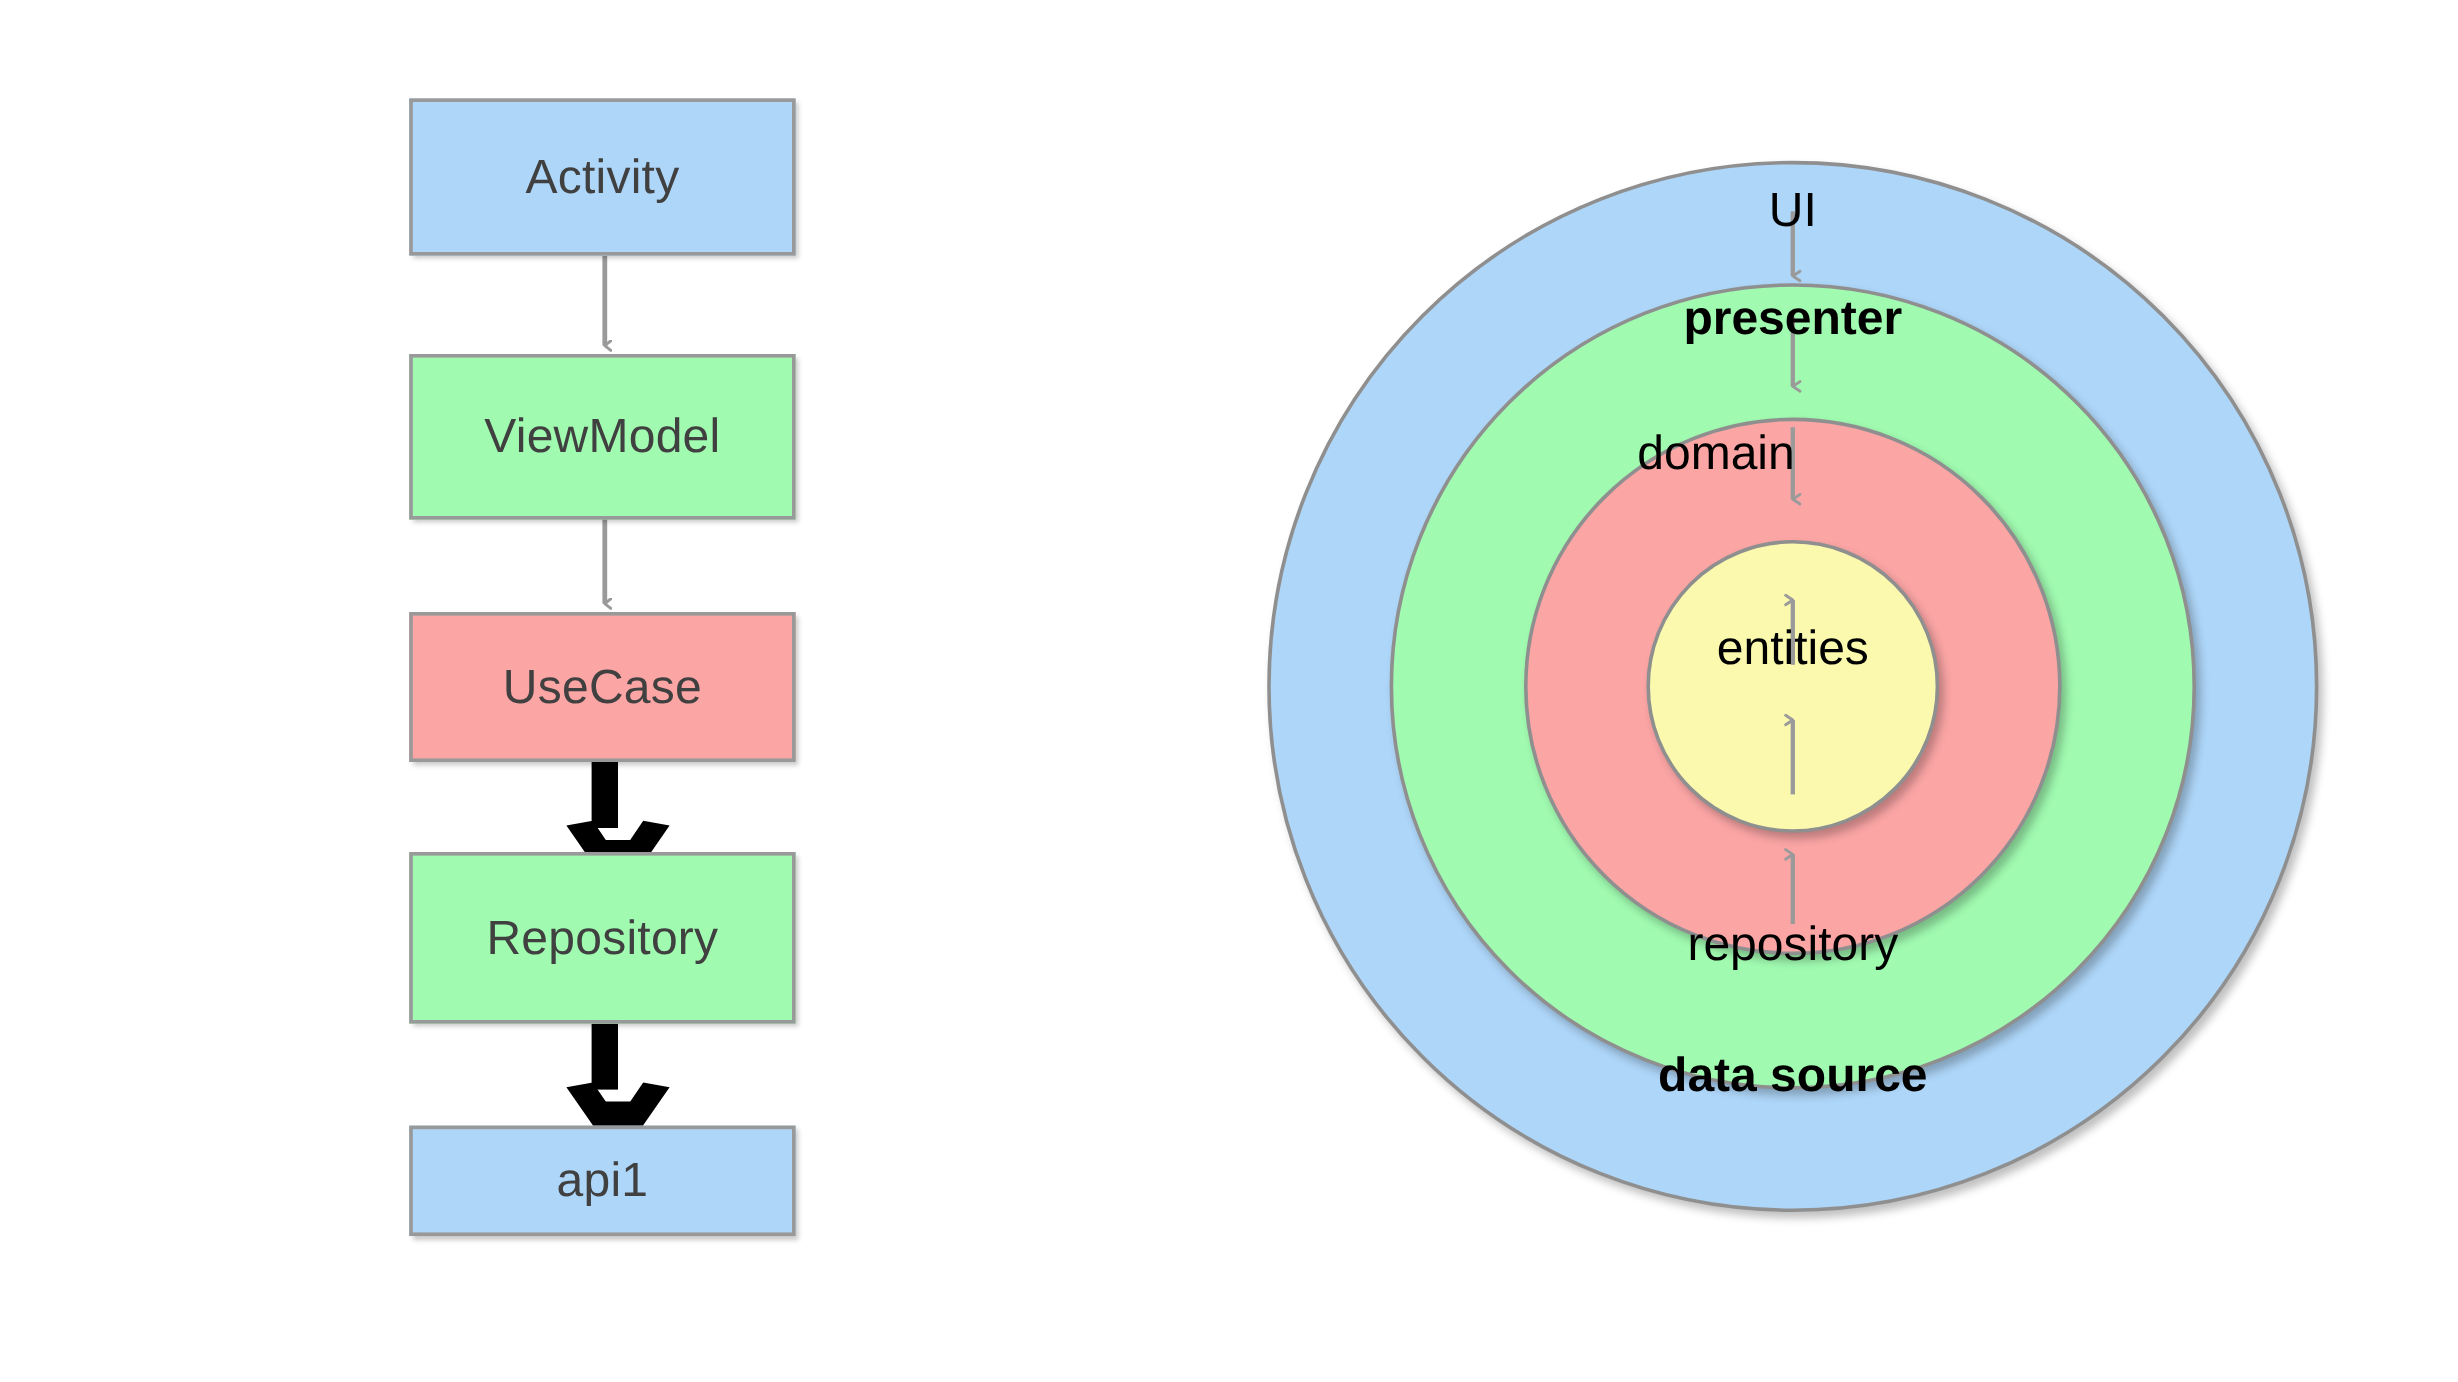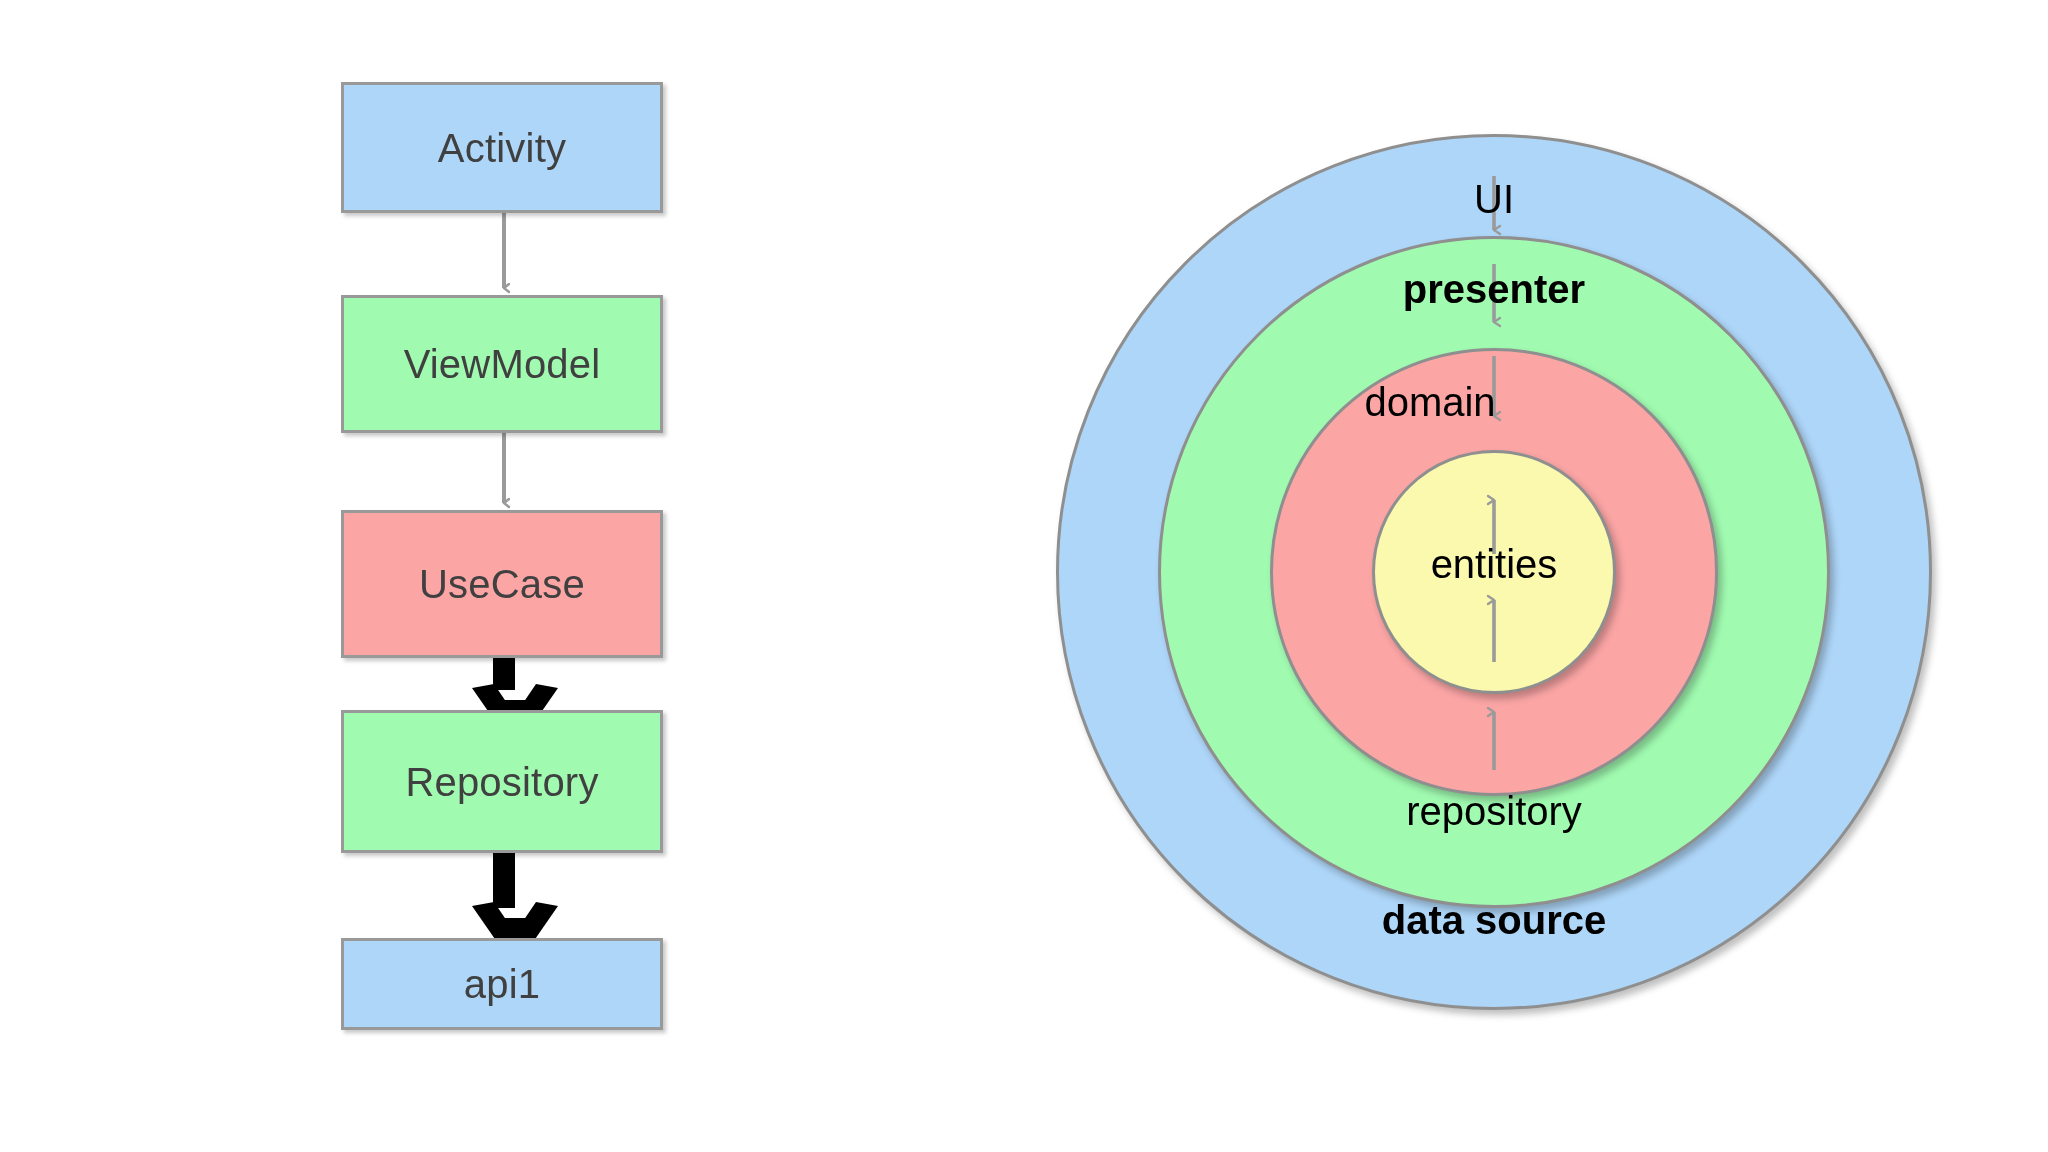--- a/index.html
+++ b/index.html
@@ -57,21 +57,20 @@
 
   .ring-label {
     position: absolute;
     color: #000000;
     font-size: 40px;
     line-height: 1;
     white-space: nowrap;
     transform: translateX(-50%);
     text-align: center;
     z-index: 20;
-    margin-top: 24px;
   }
 
   .circle-arrow {
     position: absolute;
     z-index: 15;
   }
 </style>
 </head>
 <body>
 
@@ -104,21 +103,21 @@
     </svg>
 
     <div class="flow-box" style="left:341px; top:82px; width:322px; height:131px; background:#aed6f8;">
       <span>Activity</span>
     </div>
 
     <div class="flow-box" style="left:341px; top:295px; width:322px; height:138px; background:#a0fab0;">
       <span>ViewModel</span>
     </div>
 
-    <div class="flow-box" style="left:341px; top:510px; width:322px; height:148px; background:#fba5a5;">
+    <div class="flow-box" style="left:341px; top:510px; width:322px; height:125px; background:#fba5a5;">
       <span>UseCase</span>
     </div>
 
     <div class="flow-box" style="left:341px; top:710px; width:322px; height:143px; background:#a0fab0;">
       <span>Repository</span>
     </div>
 
     <div class="flow-box" style="left:341px; top:938px; width:322px; height:92px; background:#aed6f8;">
       <span>api1</span>
     </div>

